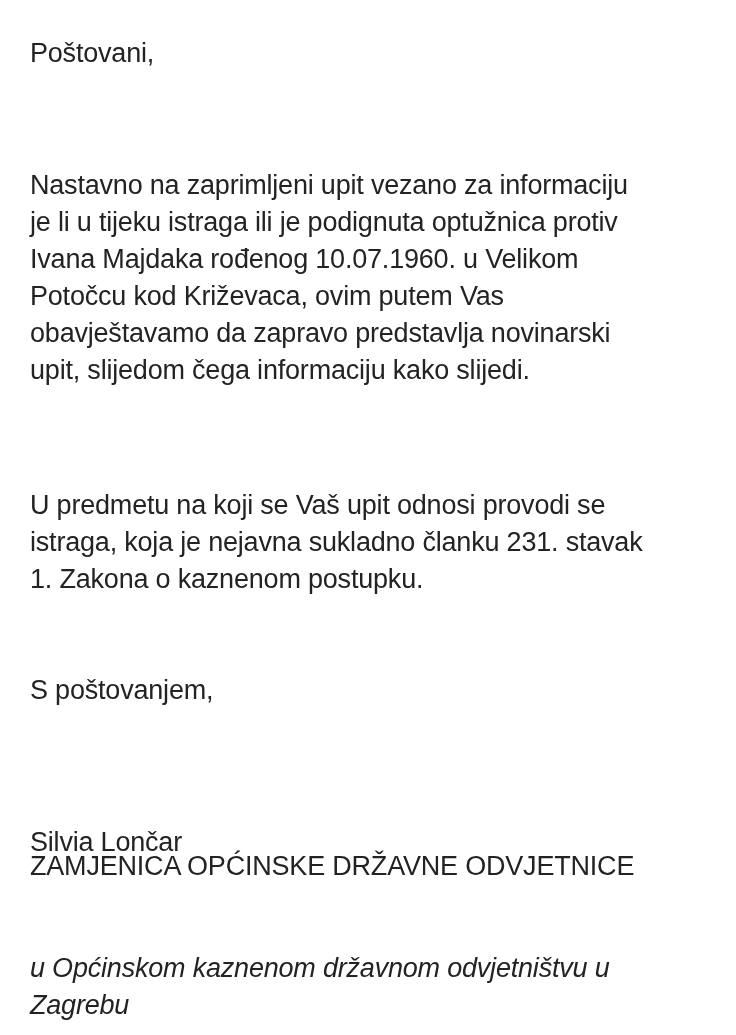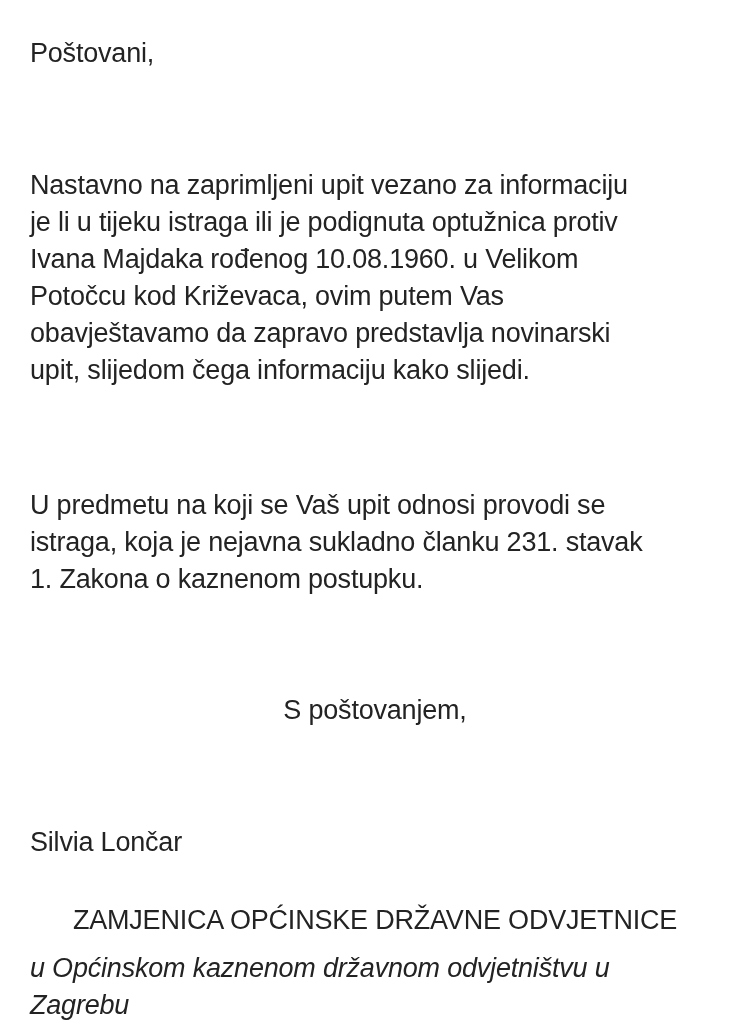--- a/index.html
+++ b/index.html
@@ -24,38 +24,38 @@
       width: 690px;
       margin: 0;
     }
     .line {
       display: block;
       white-space: nowrap;
     }
     #greeting { top: 35px; }
     #para1 { top: 167px; }
     #para2 { top: 487px; }
-    #closing { top: 692px; text-align: center; }
+    #closing { top: 672px; }
     #sig-name { top: 824px; }
-    #sig-title { top: 902px; text-align: center; }
+    #sig-title { top: 848px; }
     #sig-office { top: 950px; font-style: italic; }
   </style>
 </head>
 <body>
 
 <div>
 
   <p class="block" id="greeting">
     <span class="line">Poštovani,</span>
   </p>
 
   <p class="block" id="para1">
     <span class="line">Nastavno na zaprimljeni upit vezano za informaciju</span>
     <span class="line">je li u tijeku istraga ili je podignuta optužnica protiv</span>
-    <span class="line">Ivana Majdaka rođenog 10.08.1960. u Velikom</span>
+    <span class="line">Ivana Majdaka rođenog 10.07.1960. u Velikom</span>
     <span class="line">Potočcu kod Križevaca, ovim putem Vas</span>
     <span class="line">obavještavamo da zapravo predstavlja novinarski</span>
     <span class="line">upit, slijedom čega informaciju kako slijedi.</span>
   </p>
 
   <p class="block" id="para2">
     <span class="line">U predmetu na koji se Vaš upit odnosi provodi se</span>
     <span class="line">istraga, koja je nejavna sukladno članku 231. stavak</span>
     <span class="line">1. Zakona o kaznenom postupku.</span>
   </p>

